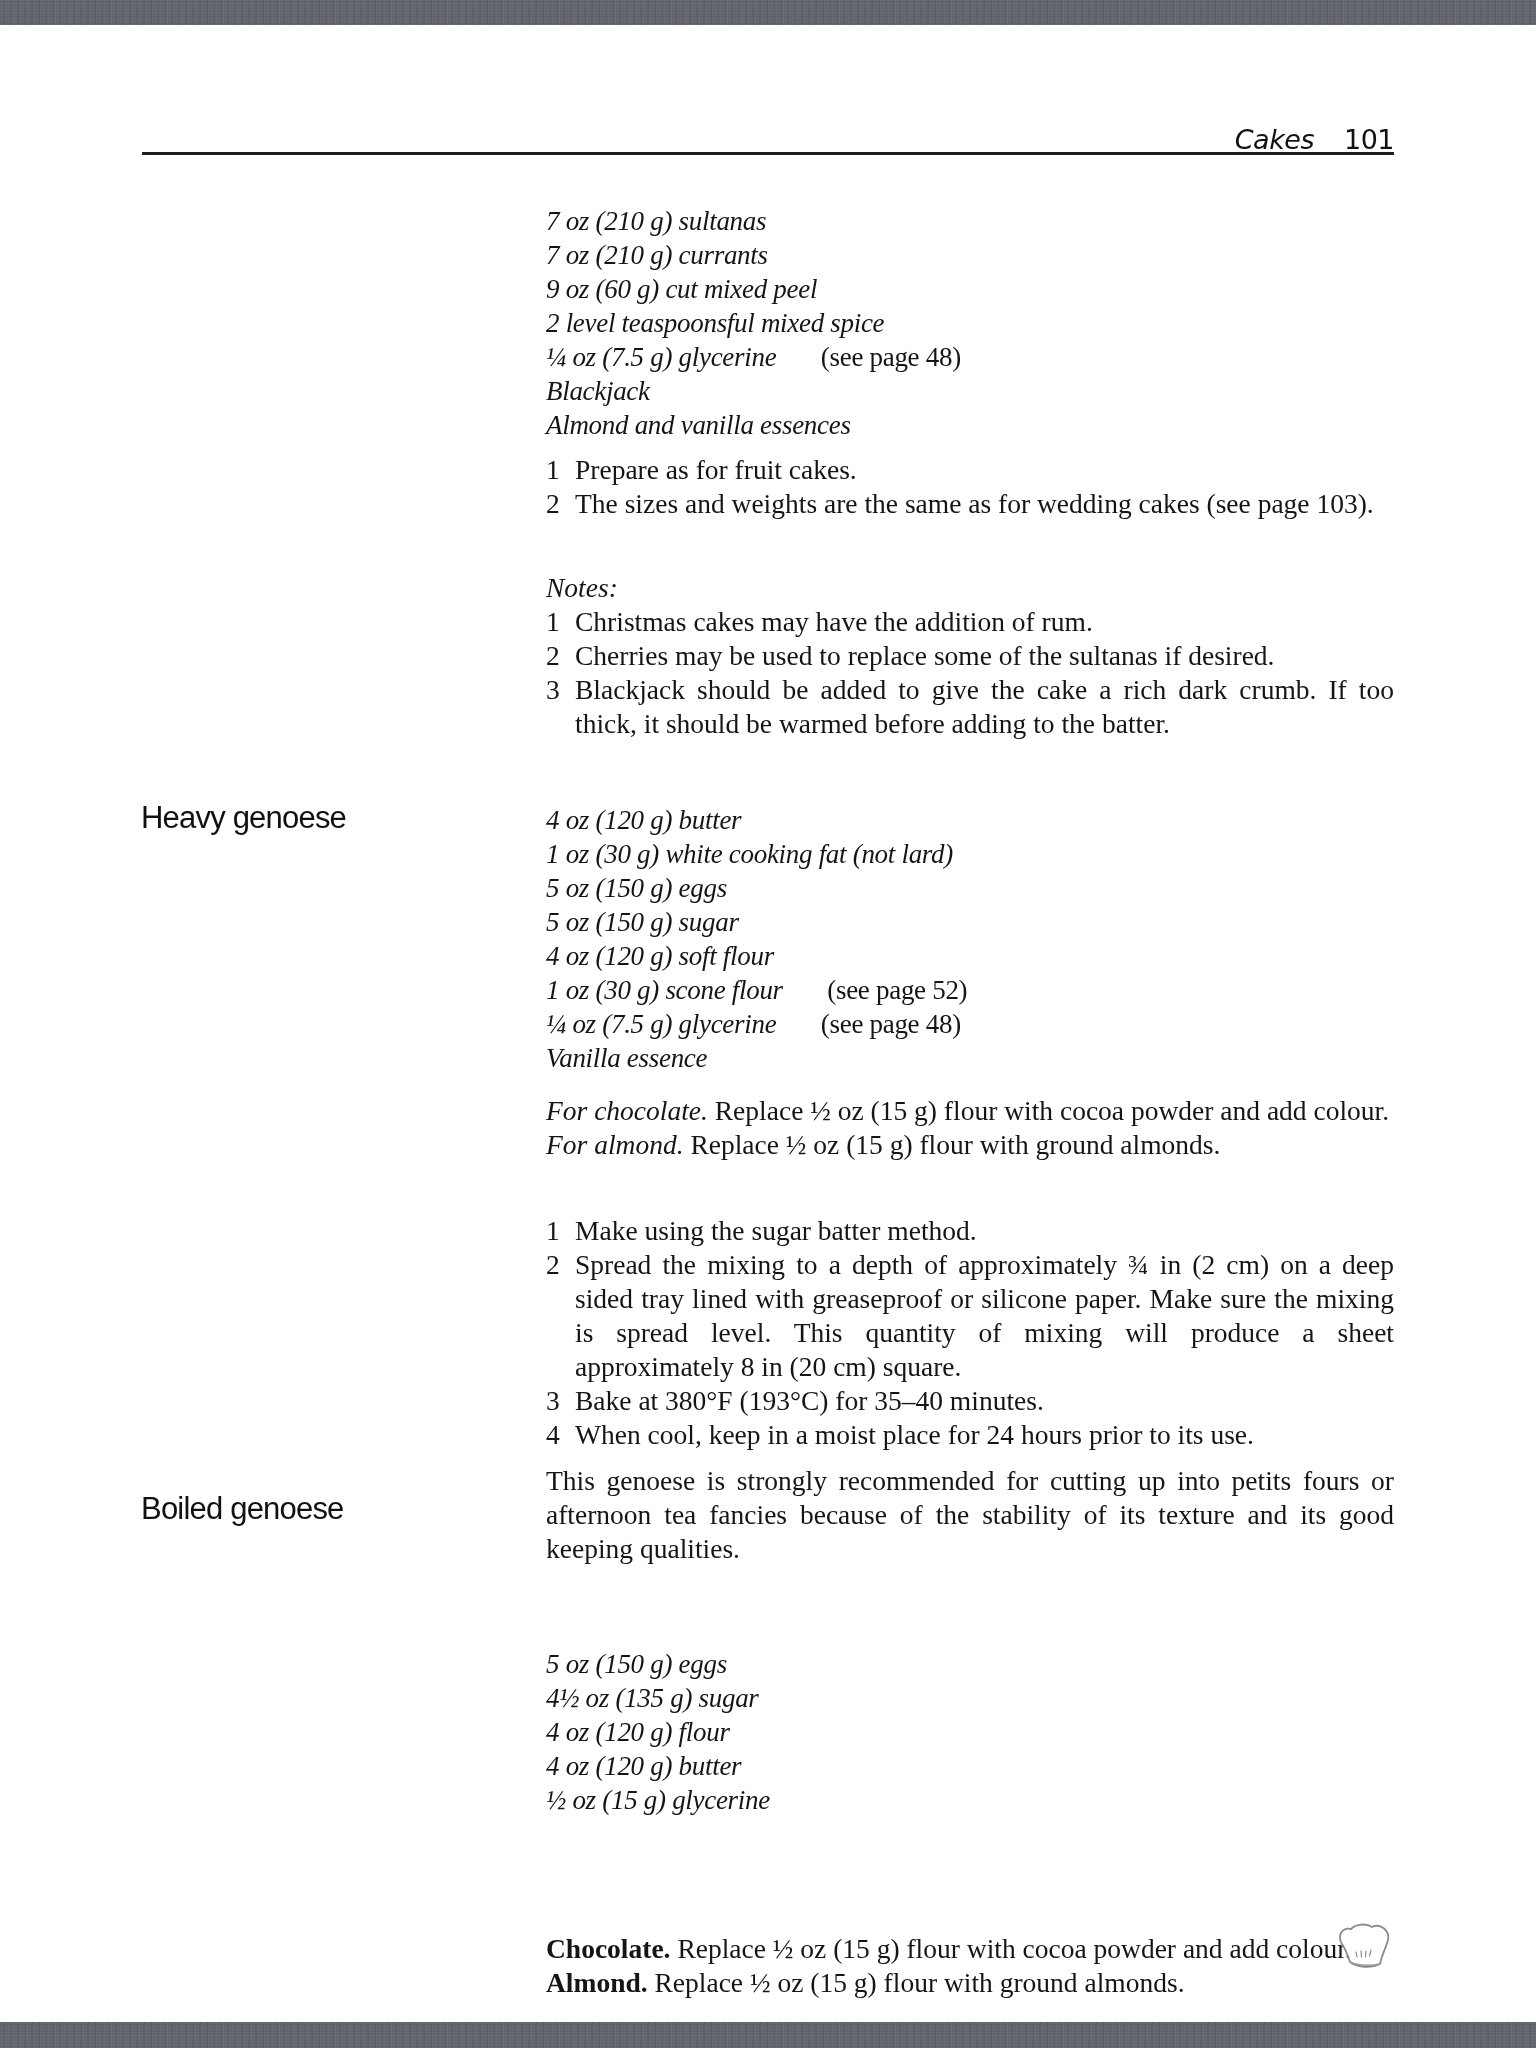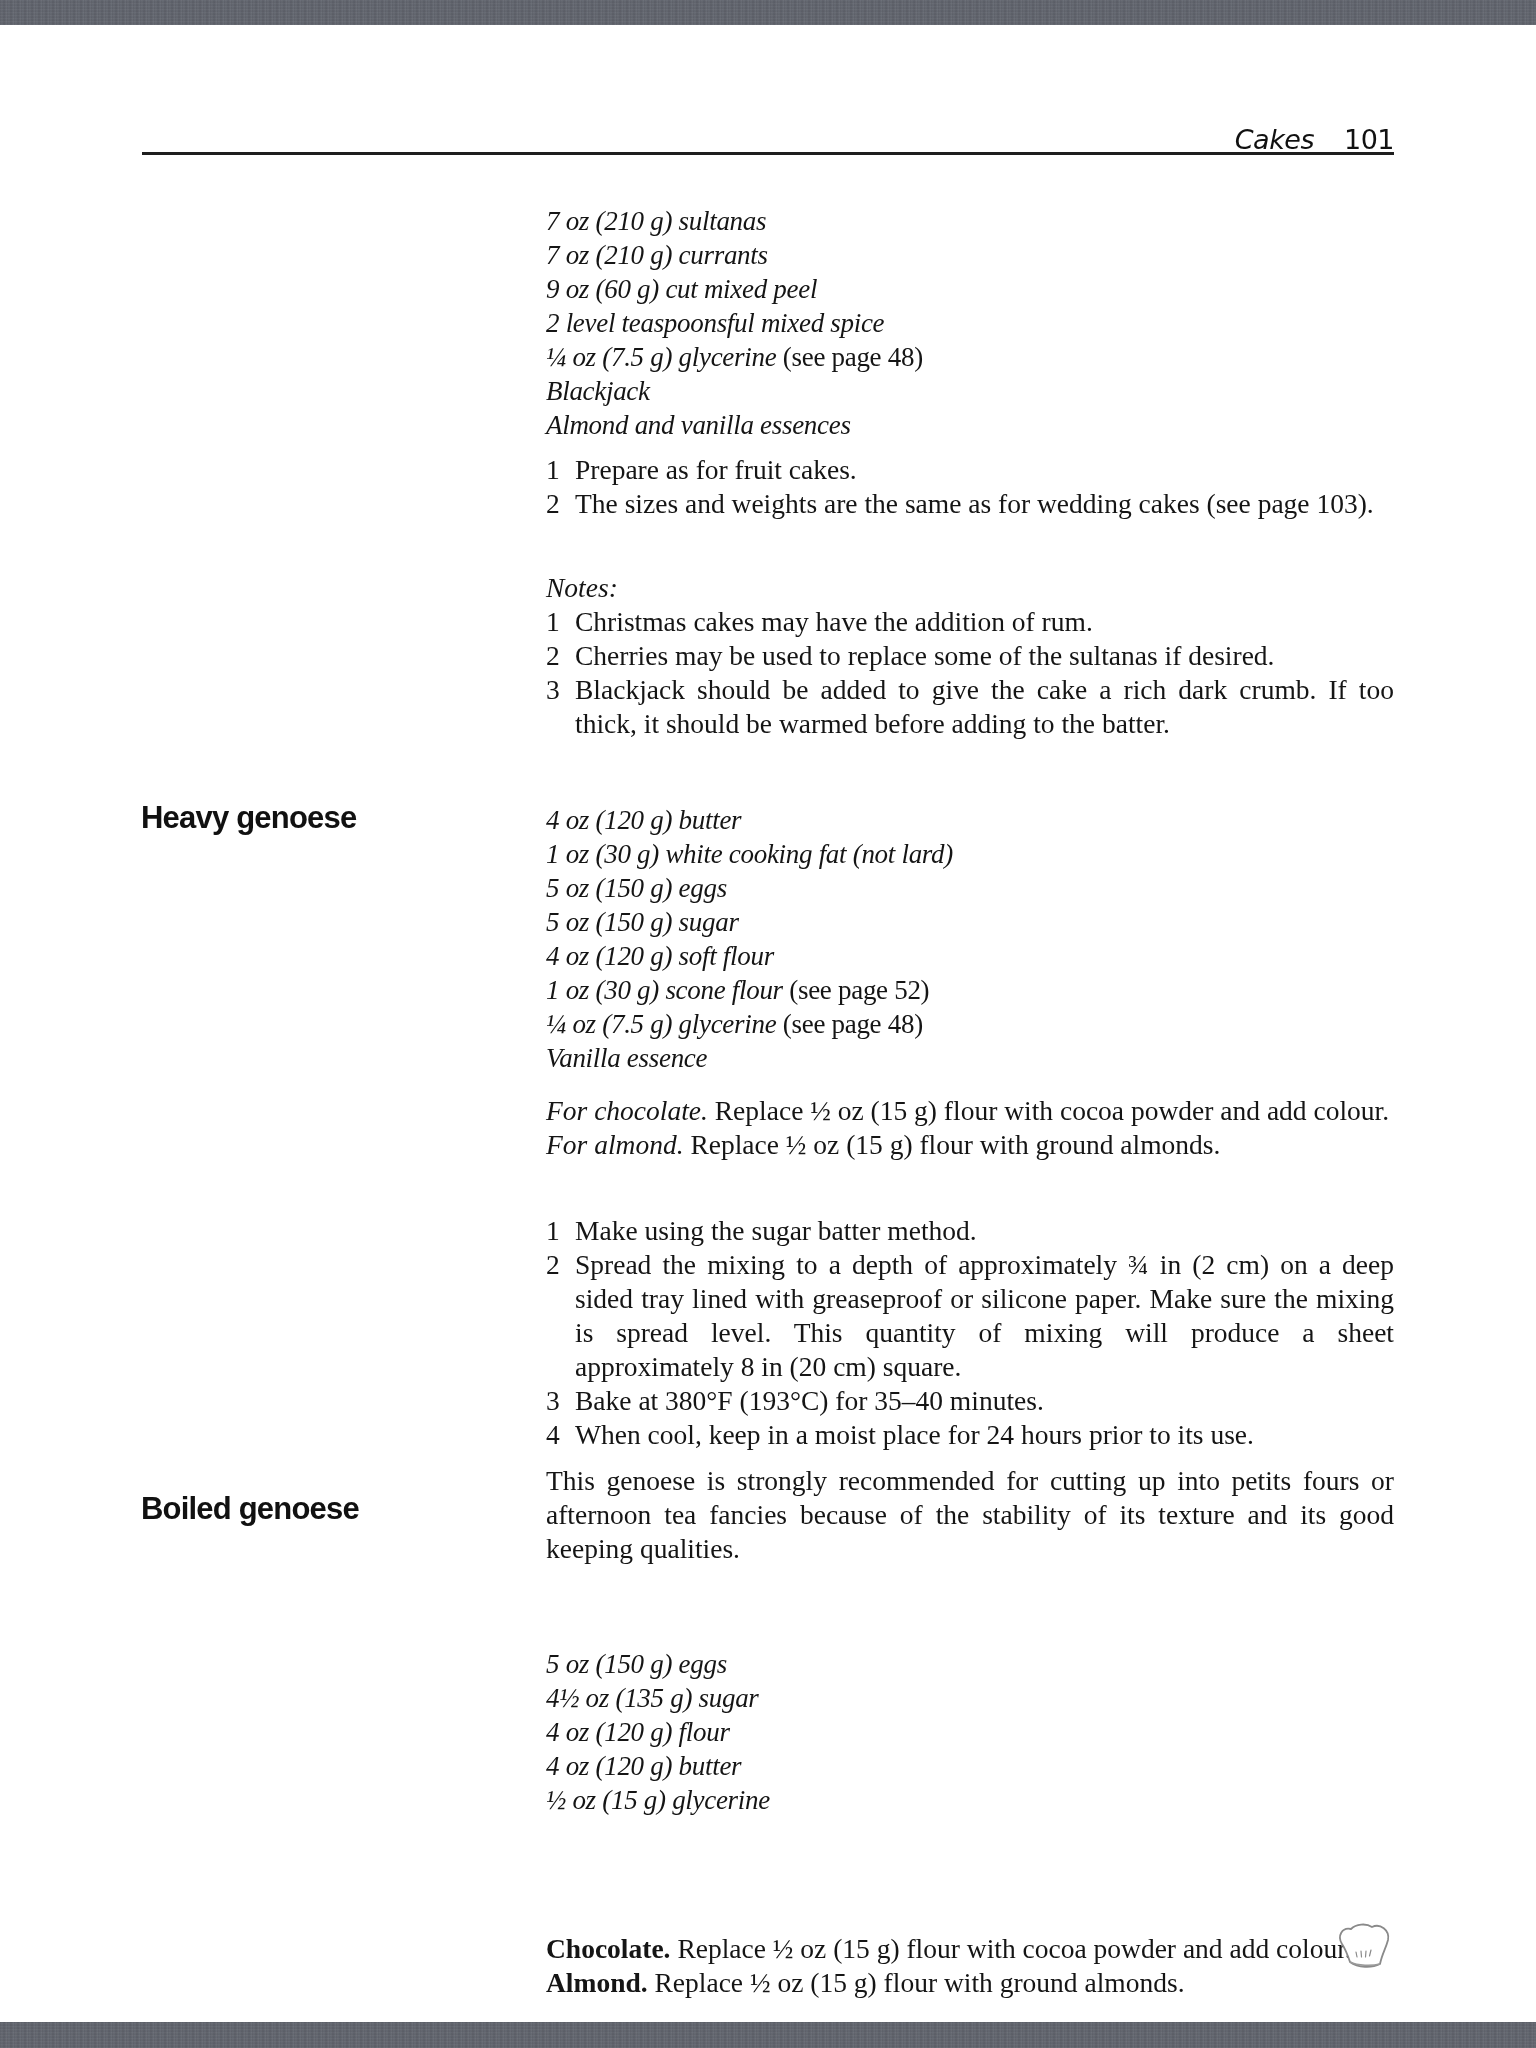--- a/index.html
+++ b/index.html
@@ -29,32 +29,32 @@
     }
     .running-head .section { font-style: italic; }
     .rule {
       position: absolute; top: 152px; left: 142px; width: 1252px; height: 3px;
       background: #1e1e1e;
     }
 
     .col { position: absolute; left: 546px; width: 848px; }
     .line { font-size: 27.5px; line-height: 34px; white-space: nowrap; }
     .ing { font-style: italic; font-size: 27px; line-height: 34px; white-space: nowrap; letter-spacing: -0.3px; }
-    .ing .ref { font-style: normal; }
+    .ing .ref { font-style: normal; margin-left: 38px; }
     .para { font-size: 27.5px; line-height: 34px; text-align: justify; text-align-last: left; }
     .step { display: flex; font-size: 27.5px; line-height: 34px; }
     .step .num { width: 29px; flex: none; }
     .step .txt { flex: 1; text-align: justify; text-align-last: left; }
     .italic { font-style: italic; }
     .bold { font-weight: bold; }
 
     .heading {
       position: absolute; left: 141px;
       font-family: "Liberation Sans", "DejaVu Sans", sans-serif;
-      font-weight: bold; font-size: 31px; letter-spacing: -0.8px; color: #111;
+      font-weight: normal; font-size: 31px; letter-spacing: -0.8px; color: #111;
     }
 
     .chef-hat { position: absolute; left: 1336px; top: 1922px; width: 56px; height: 48px; }
   </style>
 </head>
 <body>
 
 <div class="bar top"></div>
 
 <div class="running-head">

